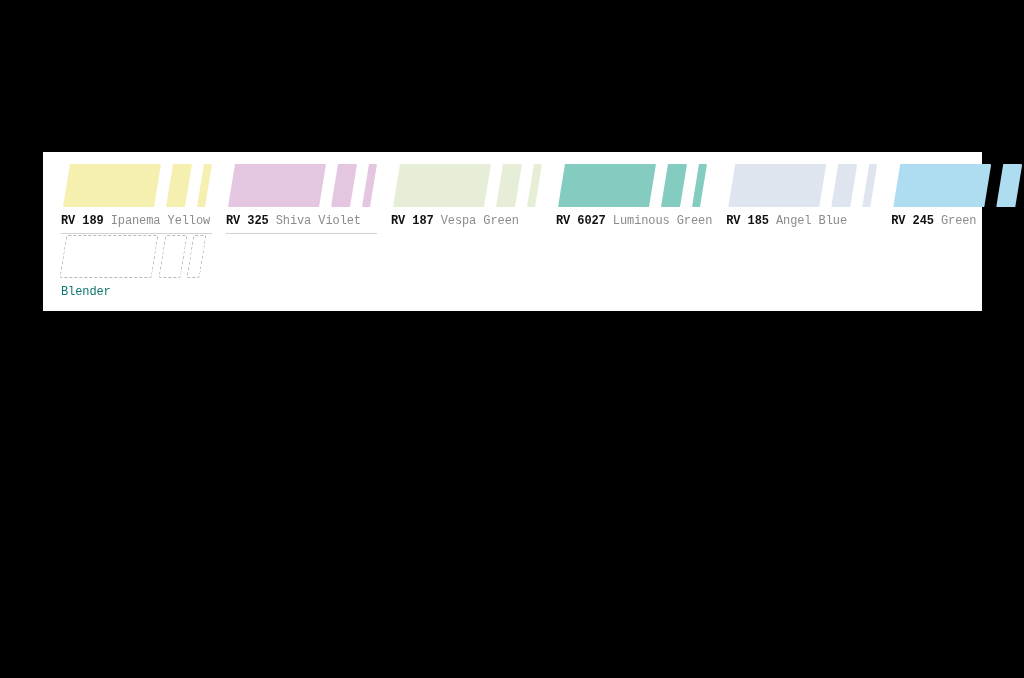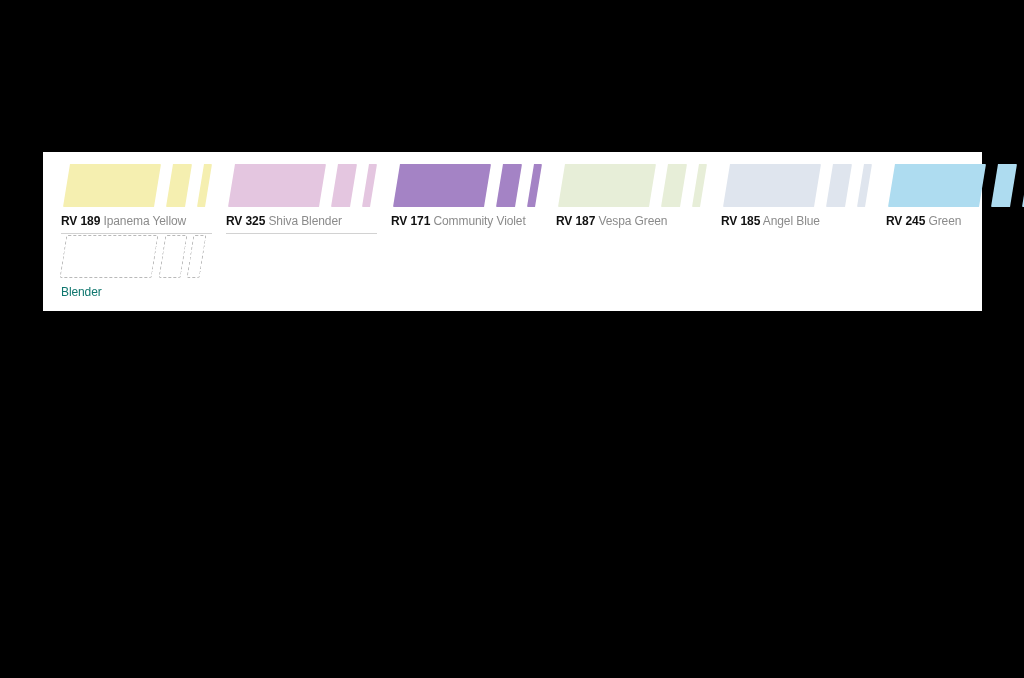--- a/index.html
+++ b/index.html
@@ -27,20 +27,21 @@
   }
 
   .swatch-grid {
     display: grid;
     grid-template-columns: repeat(6, 1fr);
     grid-template-rows: repeat(2, 1fr);
     column-gap: 14px;
     row-gap: 0px;
     width: 100%;
     height: 100%;
+    font-family: Liberation Mono, monospace;
   }
 
   .swatch-cell {
     display: flex;
     flex-direction: column;
     justify-content: flex-start;
     position: relative;
   }
 
   .chips {
@@ -117,39 +118,39 @@
         </div>
         <div class="label"><span class="code">RV 189</span> <span class="name">Ipanema Yellow</span></div>
         <div class="rule"></div>
       </div>
       <div class="swatch-cell">
         <div class="chips">
           <div class="chip chip-main" style="background: rgb(228, 198, 224);"></div>
           <div class="chip chip-mid" style="background: rgb(228, 198, 224);"></div>
           <div class="chip chip-thin" style="background: rgb(228, 198, 224);"></div>
         </div>
-        <div class="label"><span class="code">RV 325</span> <span class="name">Shiva Blender</span></div>
+        <div class="label"><span class="code">RV 325</span> <span class="name">Shiva Violet</span></div>
         <div class="rule"></div>
-      </div>
-      <div class="swatch-cell">
-        <div class="chips">
-          <div class="chip chip-main" style="background: rgb(164, 131, 197);"></div>
-          <div class="chip chip-mid" style="background: rgb(164, 131, 197);"></div>
-          <div class="chip chip-thin" style="background: rgb(164, 131, 197);"></div>
-        </div>
-        <div class="label"><span class="code">RV 171</span> <span class="name">Community Violet</span></div>
-        <div class="rule hidden"></div>
       </div>
       <div class="swatch-cell">
         <div class="chips">
           <div class="chip chip-main" style="background: rgb(231, 238, 216);"></div>
           <div class="chip chip-mid" style="background: rgb(231, 238, 216);"></div>
           <div class="chip chip-thin" style="background: rgb(231, 238, 216);"></div>
         </div>
         <div class="label"><span class="code">RV 187</span> <span class="name">Vespa Green</span></div>
+        <div class="rule hidden"></div>
+      </div>
+      <div class="swatch-cell">
+        <div class="chips">
+          <div class="chip chip-main" style="background: rgb(132, 204, 192);"></div>
+          <div class="chip chip-mid" style="background: rgb(132, 204, 192);"></div>
+          <div class="chip chip-thin" style="background: rgb(132, 204, 192);"></div>
+        </div>
+        <div class="label"><span class="code">RV 6027</span> <span class="name">Luminous Green</span></div>
         <div class="rule hidden"></div>
       </div>
       <div class="swatch-cell">
         <div class="chips">
           <div class="chip chip-main" style="background: rgb(223, 229, 238);"></div>
           <div class="chip chip-mid" style="background: rgb(223, 229, 238);"></div>
           <div class="chip chip-thin" style="background: rgb(223, 229, 238);"></div>
         </div>
         <div class="label"><span class="code">RV 185</span> <span class="name">Angel Blue</span></div>
         <div class="rule hidden"></div>

